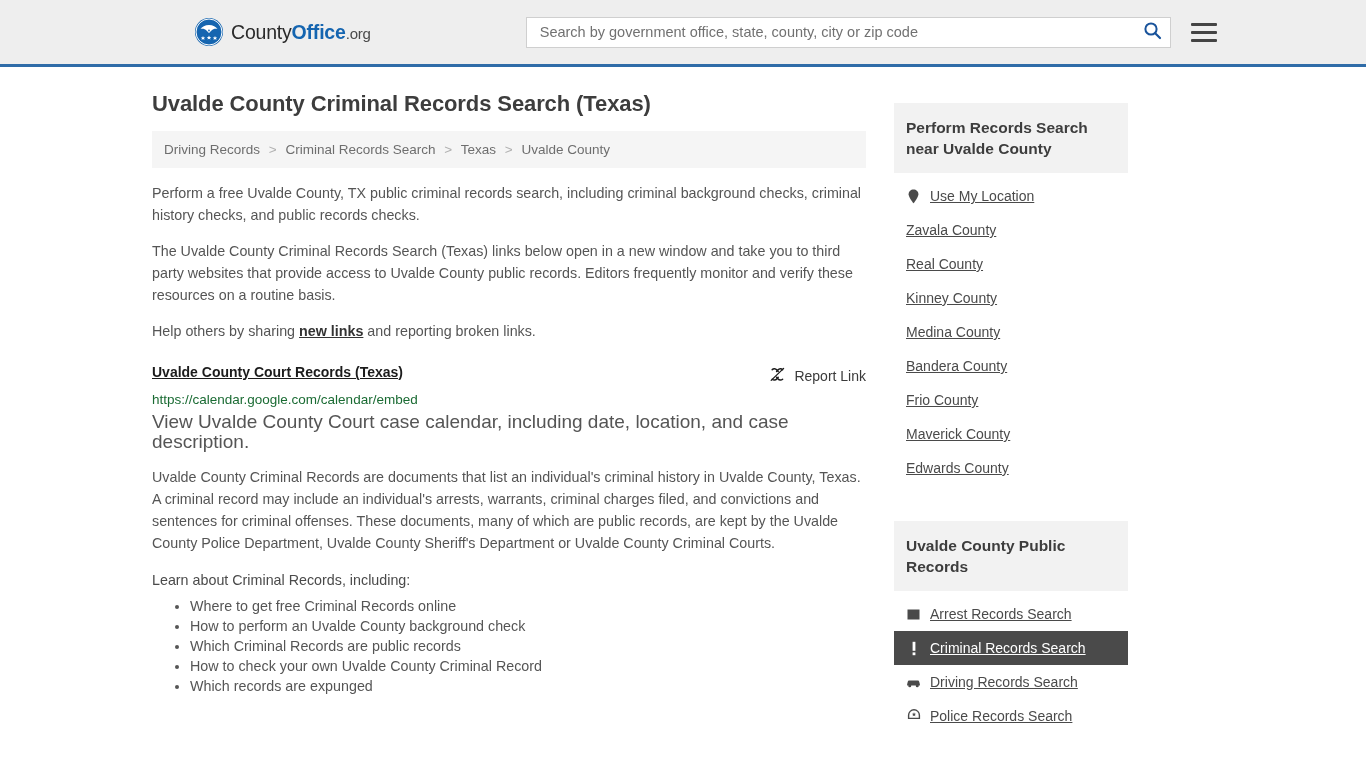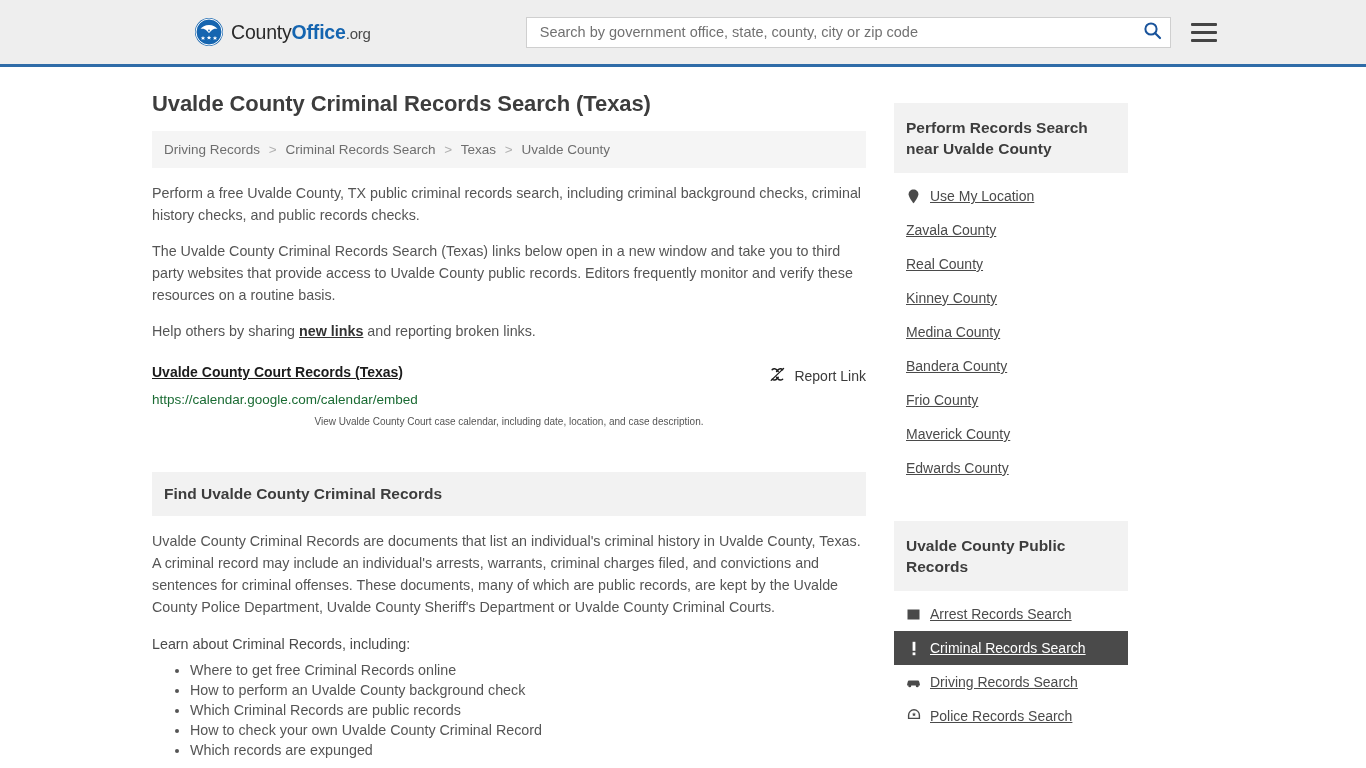--- a/index.html
+++ b/index.html
@@ -142,24 +142,23 @@
     cursor: pointer; white-space: nowrap;
     padding-top: 2px;
   }
   .result-url {
     color: #1a6b33;
     font-size: 13.5px;
     margin-top: 6px;
   }
   .result-desc {
     color: #555555;
-    font-size: 10px;
+    font-size: 19px;
     margin-top: 5px;
     line-height: 20px;
-    text-align: center;
   }
 
   
   .section-head {
     background: #f2f2f2;
     padding: 13px 12px;
     margin-top: 40px;
     font-size: 15.5px;
     font-weight: bold;
     color: #3d3d3d;
@@ -289,21 +288,20 @@
               <line x1="2.2" y1="14.4" x2="14.6" y2="2.4" stroke="#1b1b1b" stroke-width="1.3" stroke-linecap="round"></line>
             </svg>
           </span>
           <span>Report Link</span>
         </div>
       </div>
       <div class="result-url">https://calendar.google.com/calendar/embed</div>
       <div class="result-desc">View Uvalde County Court case calendar, including date, location, and case description.</div>
     </div>
 
-    <div class="section-head">Find Uvalde County Criminal Records</div>
     <div class="section-body">
       <p class="body-text">Uvalde County Criminal Records are documents that list an individual's criminal history in Uvalde County, Texas. A criminal record may include an individual's arrests, warrants, criminal charges filed, and convictions and sentences for criminal offenses. These documents, many of which are public records, are kept by the Uvalde County Police Department, Uvalde County Sheriff's Department or Uvalde County Criminal Courts.</p>
       <div class="sub-head">Learn about Criminal Records, including:</div>
       <ul class="learn-list">
         <li>Where to get free Criminal Records online</li>
         <li>How to perform an Uvalde County background check</li>
         <li>Which Criminal Records are public records</li>
         <li>How to check your own Uvalde County Criminal Record</li>
         <li>Which records are expunged</li>
       </ul>

